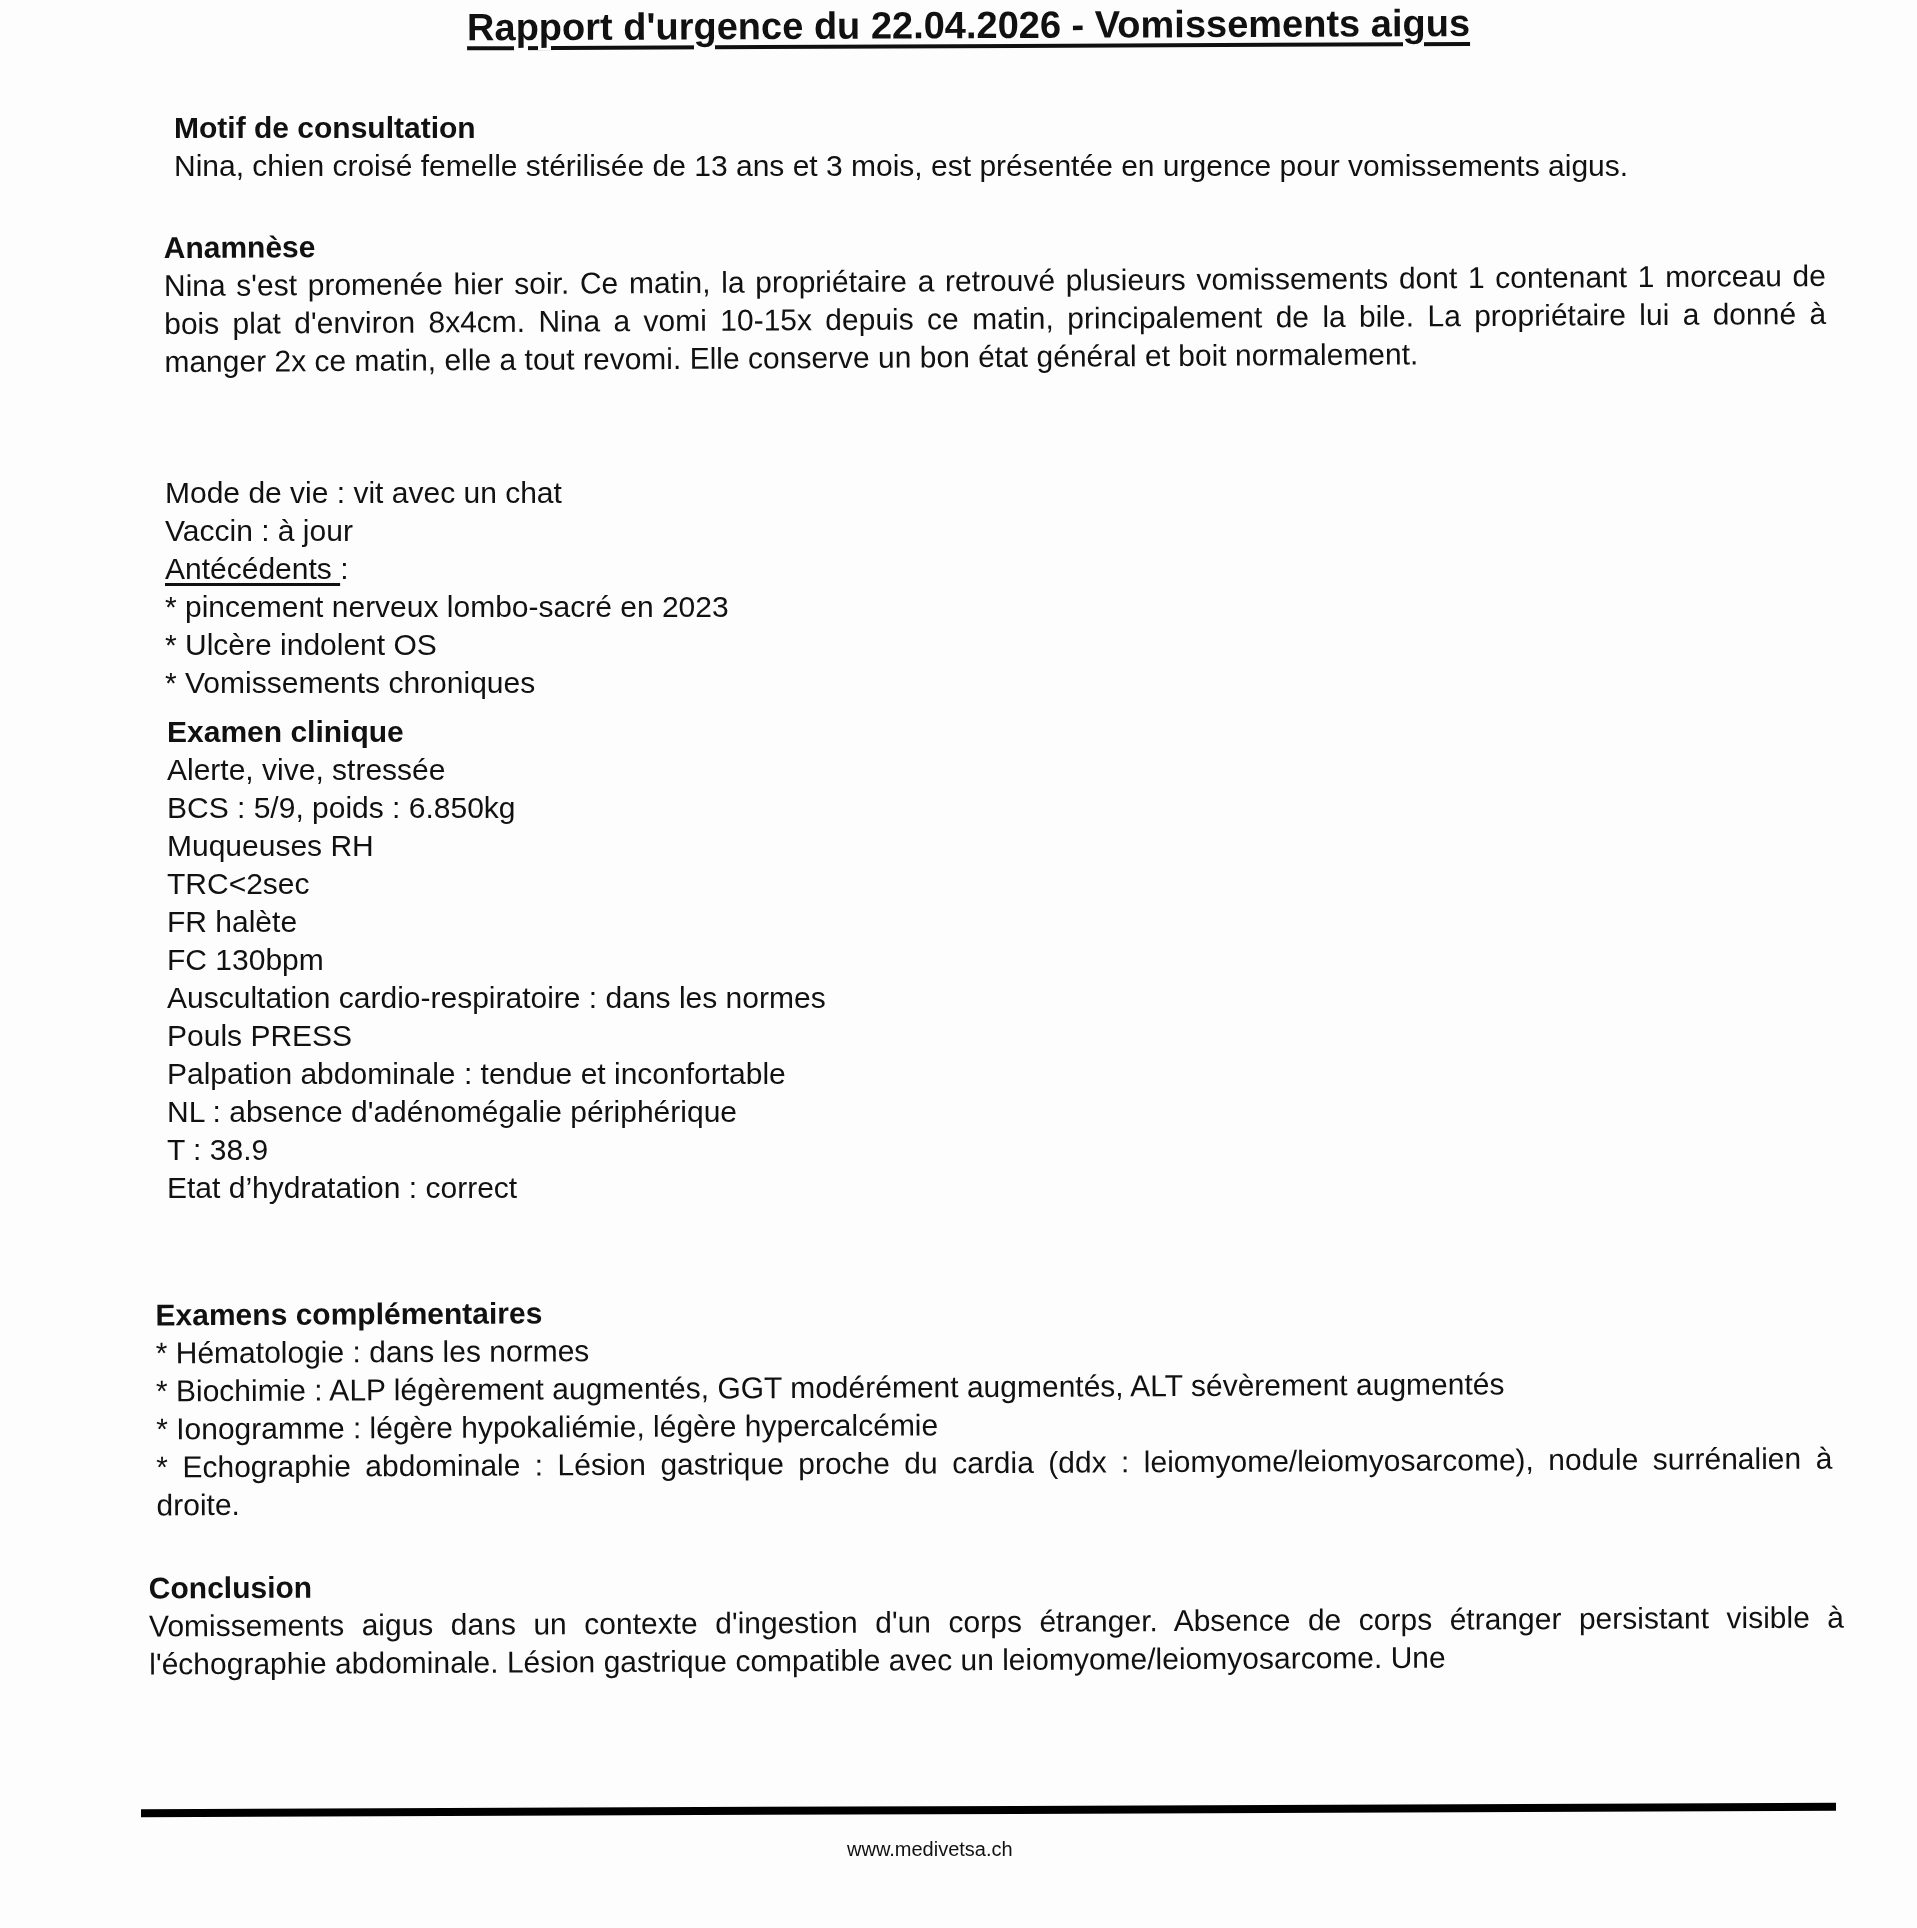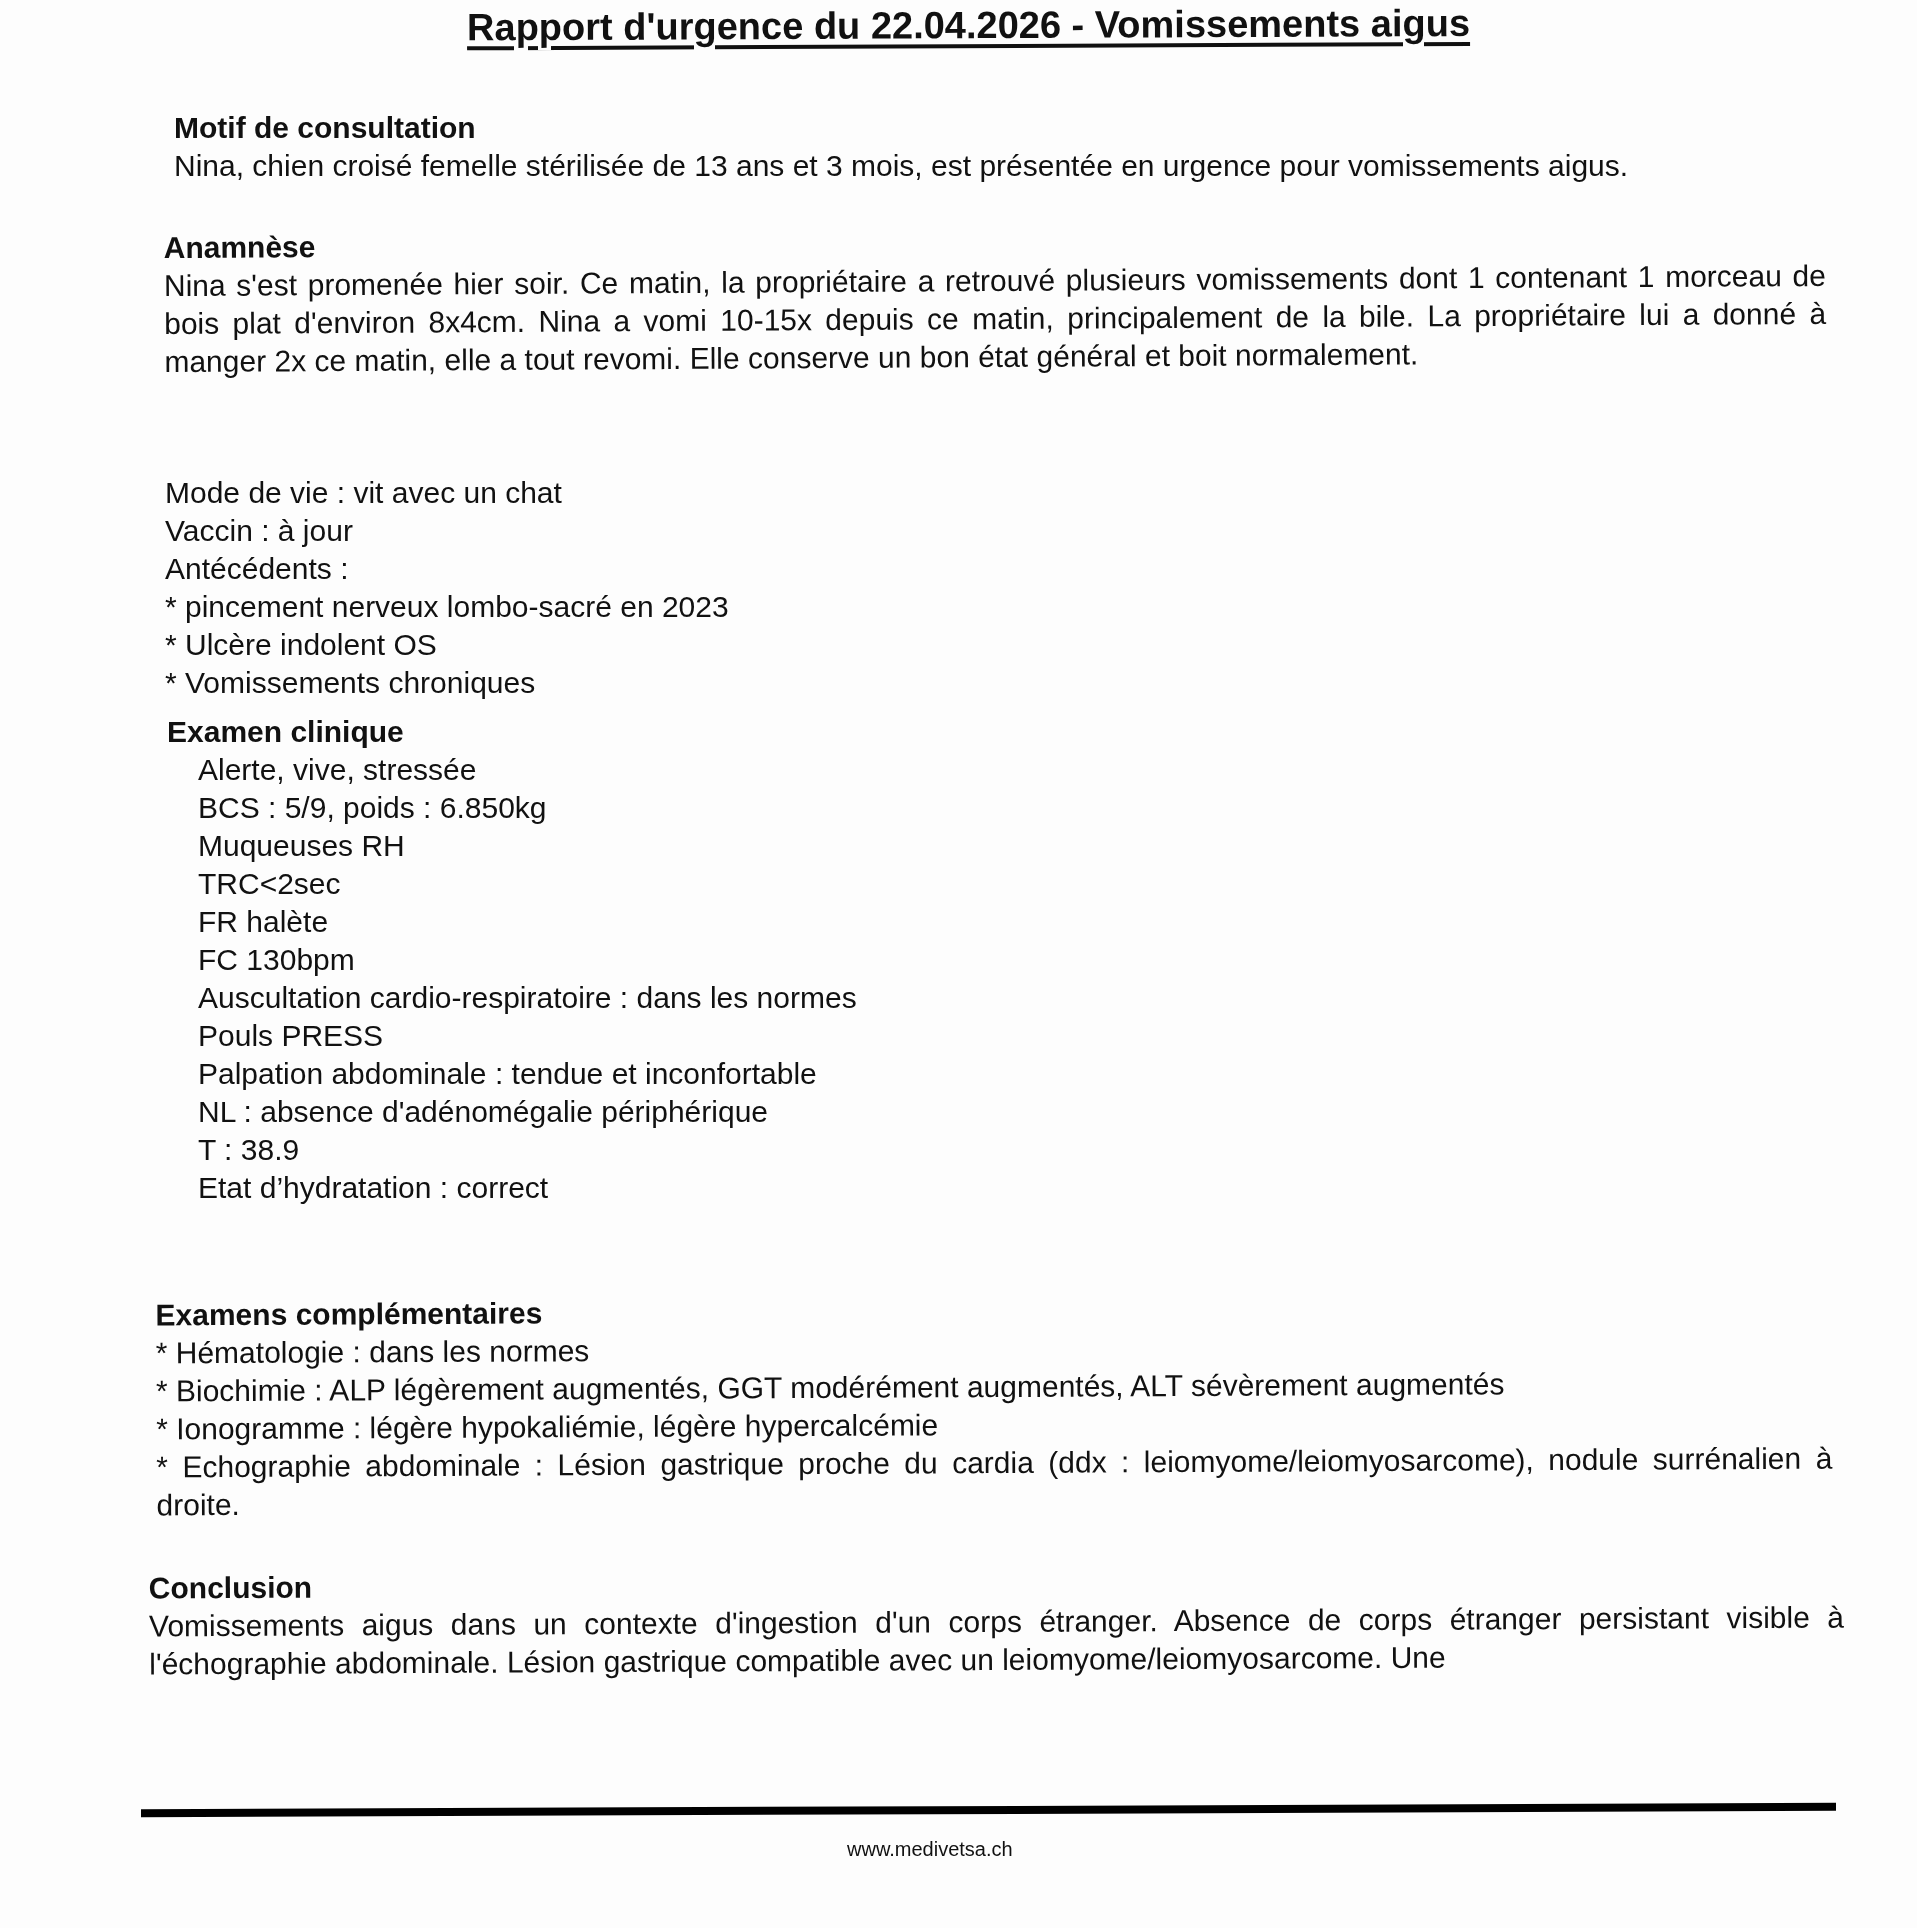--- a/index.html
+++ b/index.html
@@ -11,26 +11,26 @@
   .title {
     position: absolute; left: 467px; top: 3.8px; width: 1064px;
     font-size: 38px; font-weight: bold; text-decoration: underline;
     text-decoration-thickness: 3.8px; text-underline-offset: 5.6px;
     transform: rotate(-0.25deg); white-space: nowrap;
   }
   .block { position: absolute; font-size: 30px; line-height: 38px; }
   .h { font-weight: bold; font-size: 30px; line-height: 38px; }
   .p { text-align: justify; text-align-last: left; }
   .line { white-space: nowrap; height: 38px; }
-  .u { text-underline-offset: 3.8px; }
+  .u { text-decoration: underline; text-underline-offset: 3.8px; }
   #motif { left: 174px; top: 109px; width: 1620px; }
   #anamnese { left: 164px; top: 224px; width: 1662px; transform: rotate(-0.35deg); }
   #vie { left: 165px; top: 474px; width: 847px; }
   #clinique { left: 167px; top: 713px; width: 904px; }
-  #clinique .line { height: 38px; margin-left: 31px; }
+  #clinique .line { height: 38px; }
   #complementaires { left: 156px; top: 1292px; width: 1676px; transform: rotate(-0.3deg); }
   #conclusion { left: 149px; top: 1565px; width: 1695px; transform: rotate(-0.3deg); }
   .rule {
     position: absolute; left: 141px; top: 1806px; width: 1695px; height: 7.5px;
     background: #000; transform: rotate(-0.22deg);
   }
   .footer {
     position: absolute; left: 847px; top: 1838px; font-size: 20px; white-space: nowrap;
   }
 </style>

